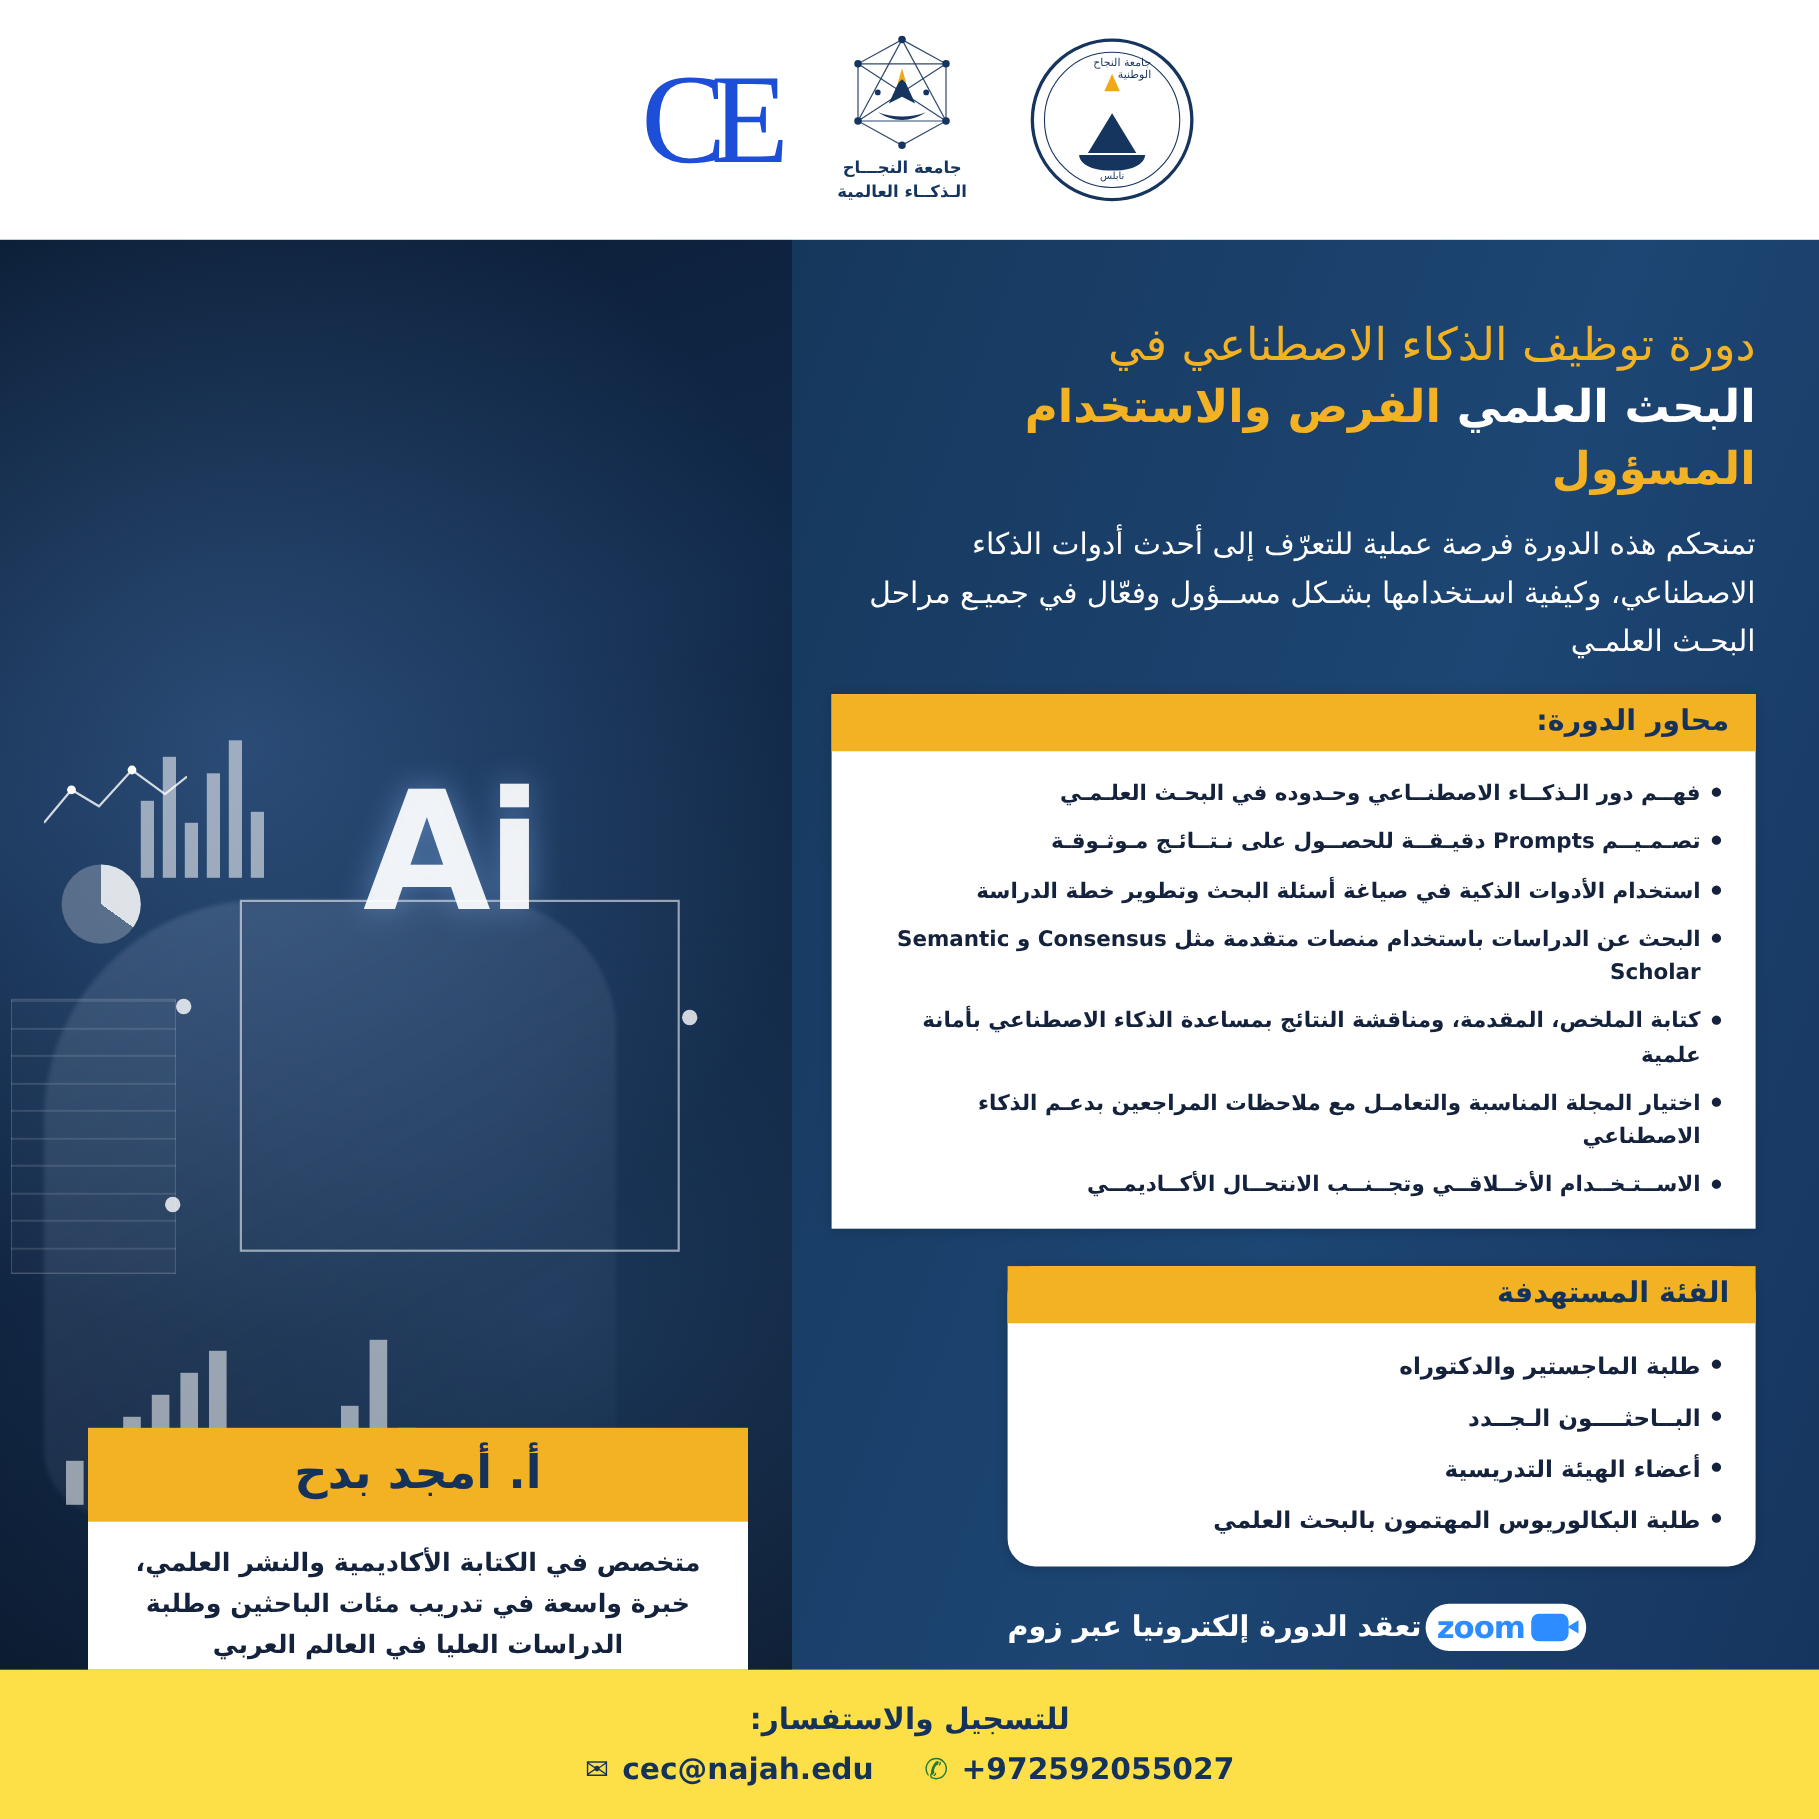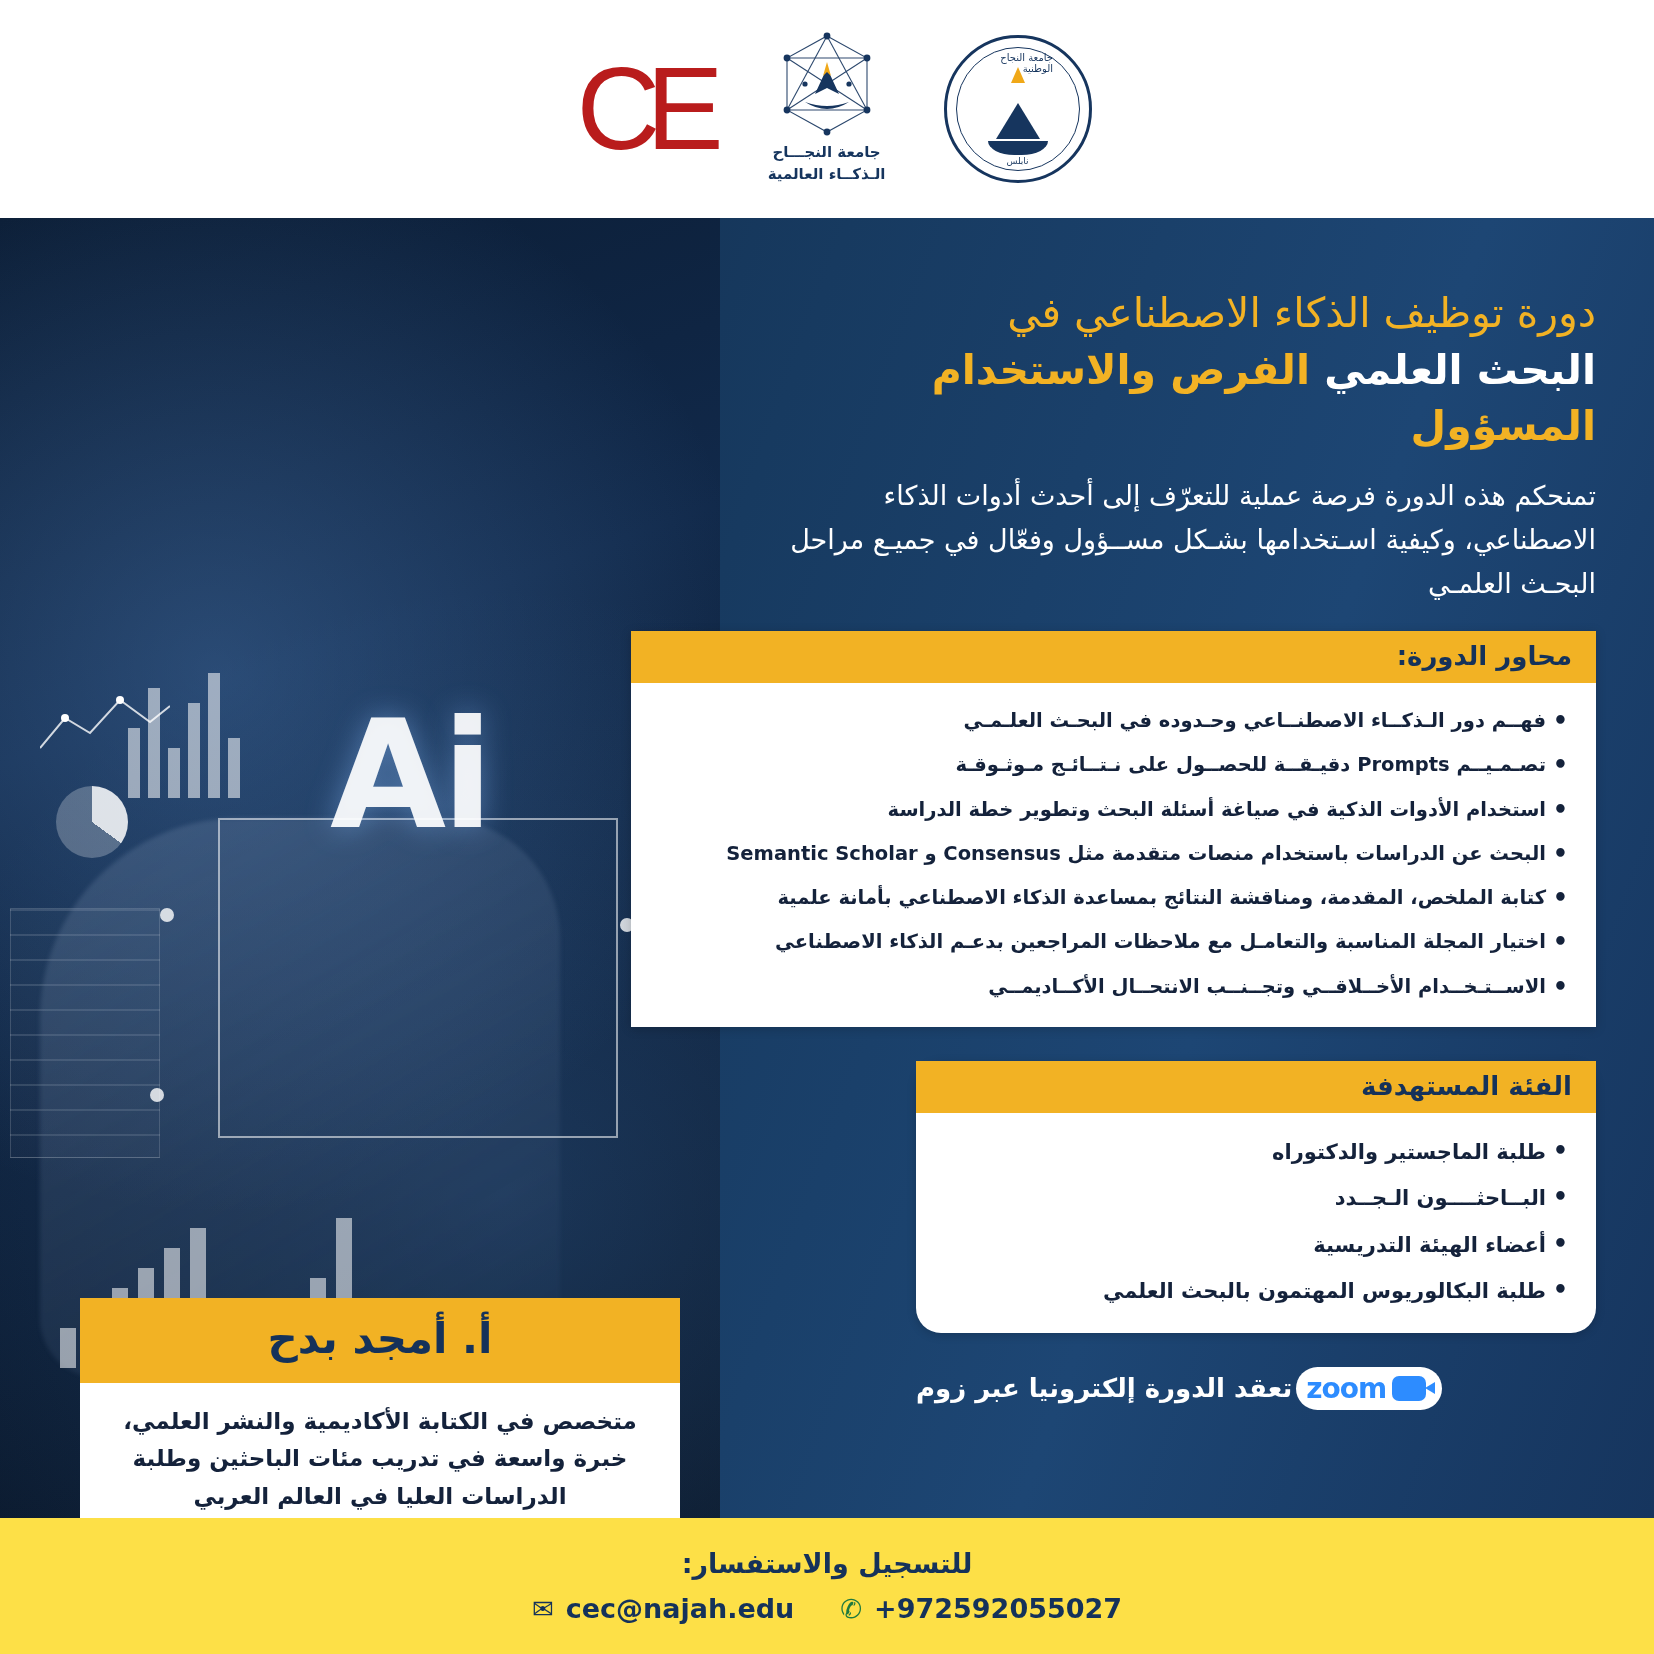--- a/index.html
+++ b/index.html
@@ -88,22 +88,22 @@
   .vu-caption {
     text-align: center;
     color: #16355e;
     font-size: 15px;
     font-weight: bold;
     line-height: 1.45;
   }
 
   
   .ce-mark {
-    font-family: Liberation Sans, sans-serif;
-    color: #b91c1c;
+    font-family: Liberation Serif, serif;
+    color: #1d4ed8;
     font-size: 116px;
     line-height: 1;
     letter-spacing: -14px;
     padding-left: 14px;
     font-weight: 400;
   }
 
   
   .body-area {
     position: absolute;
@@ -202,21 +202,21 @@
     color: #ffffff;
     font-size: 27px;
     line-height: 1.62;
     margin-top: 20px;
     max-width: 840px;
     margin-left: auto;
   }
 
   .section {
     margin-top: 26px;
-    width: 965px;
+    width: 840px;
     margin-left: auto;
     background: #ffffff;
     box-shadow: 0 2px 10px rgba(0,0,0,0.18);
   }
   .section-head {
     background: #f2b224;
     color: #15325a;
     font-size: 26px;
     font-weight: bold;
     padding: 10px 24px 12px 24px;

